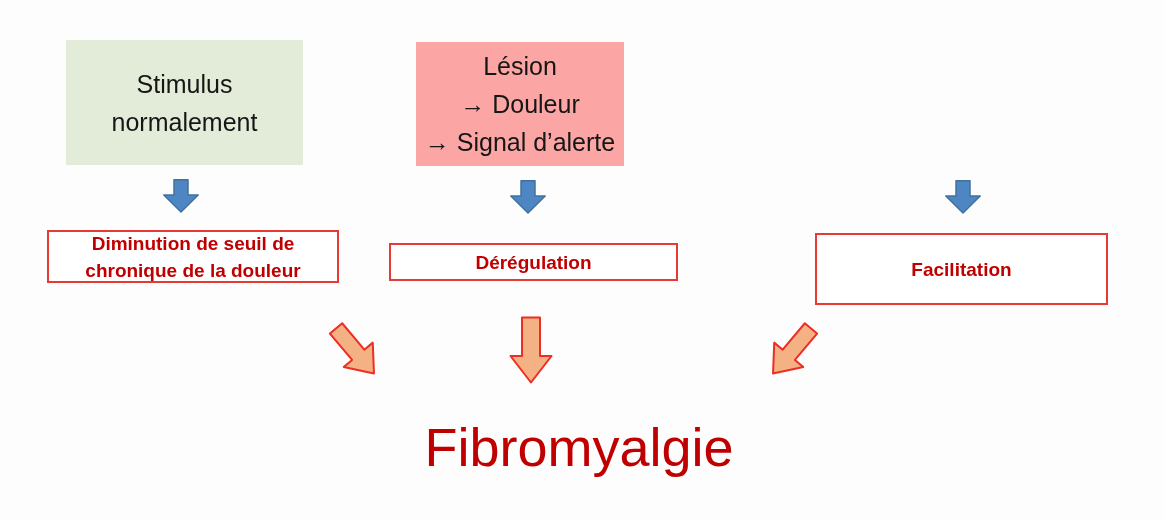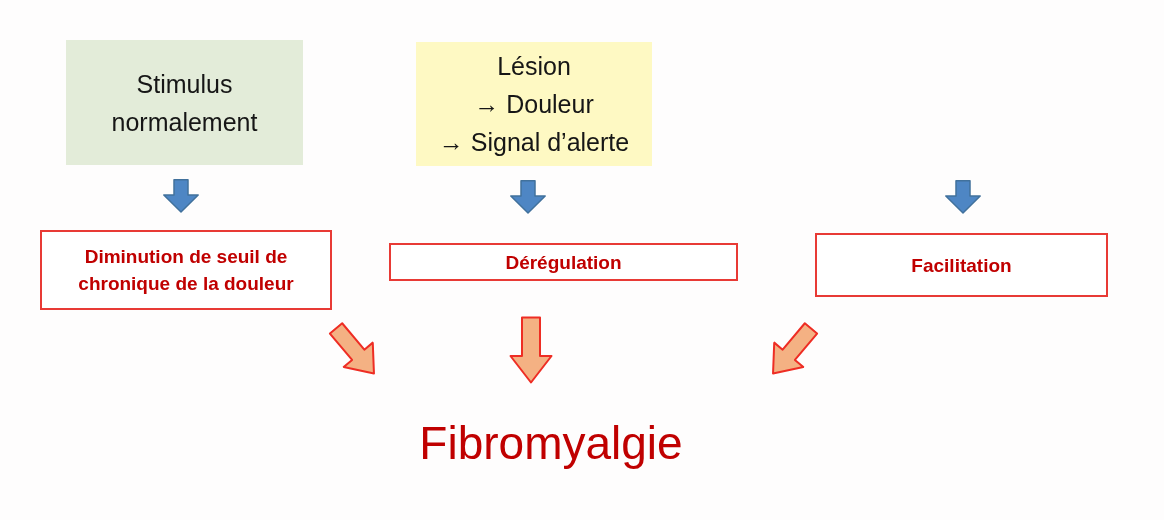--- a/index.html
+++ b/index.html
@@ -11,41 +11,41 @@
     overflow:hidden;
   }
   .box{
     position:absolute;
     display:flex;flex-direction:column;justify-content:center;
     text-align:center;
     box-sizing:border-box;
   }
   .source{font-size:25px;color:#161616;line-height:38px;}
   .src-green{left:66px;top:40px;width:237px;height:125px;background:#e3ecd9;}
-  .src-blue{left:416px;top:42px;width:236px;height:124px;background:#fef9c3;}
+  .src-blue{left:416px;top:42px;width:208px;height:124px;background:#fca5a5;}
   .src-peach{left:765px;top:40px;width:371px;height:125px;background:#fbe4d6;}
   .mech{
     background:#ffffff;
     border:2px solid #e83a35;
     color:#c00000;font-weight:bold;font-size:19px;line-height:27px;
   }
-  .mech-1{left:40px;top:230px;width:292px;height:80px;}
-  .mech-2{left:389px;top:243px;width:349px;height:38px;}
-  .mech-3{left:815px;top:233px;width:293px;height:64px;}
+  .mech-1{left:47px;top:230px;width:292px;height:53px;}
+  .mech-2{left:389px;top:243px;width:289px;height:38px;}
+  .mech-3{left:815px;top:233px;width:293px;height:72px;}
   .arrow{position:absolute;}
   .blue-arrow-1{left:163px;top:179px;}
   .blue-arrow-2{left:510px;top:180px;}
   .blue-arrow-3{left:945px;top:180px;}
   .orange-arrow-left{left:335px;top:320px;transform:rotate(-40deg);}
   .orange-arrow-mid{left:509px;top:316px;}
   .orange-arrow-right{left:772px;top:320px;transform:rotate(40deg);}
   .title{
-    position:absolute;left:386px;top:416px;width:330px;
+    position:absolute;left:414px;top:416px;width:330px;
     text-align:center;
-    font-size:46px;color:#c00000;
+    font-size:54px;color:#c00000;
   }
 </style>
 </head>
 <body>
 
 <div class="canvas">
 
   <div class="box source src-green">
     <div>Stimulus</div>
     <div>normalement</div>

